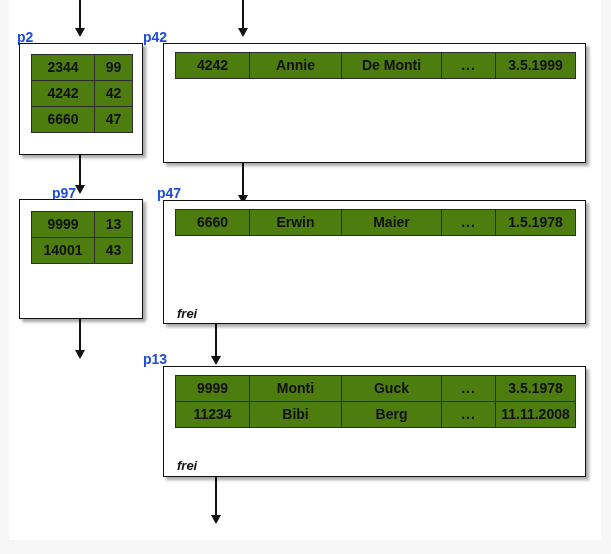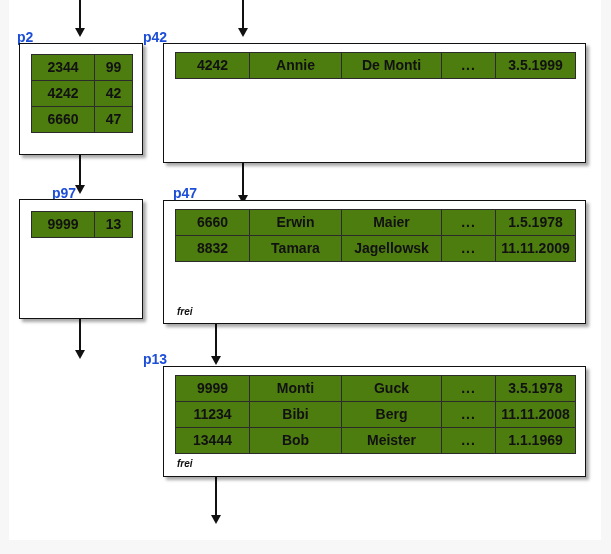--- a/index.html
+++ b/index.html
@@ -57,21 +57,21 @@
     height: 25px;
     line-height: 25px;
     white-space: nowrap;
     overflow: hidden;
   }
   .rec-table td.dots {
     letter-spacing: 1px;
   }
   .frei {
     position: absolute;
-    font-size: 10px;
+    font-size: 13px;
     font-style: italic;
     font-weight: bold;
     color: #111111;
     line-height: 1;
   }
   
   .arrow {
     position: absolute;
     pointer-events: none;
   }
@@ -182,48 +182,45 @@
     <table class="rec-table" style="left:22px; top:211px; width:101px;">
       <colgroup>
           <col style="width:63px">
           <col style="width:38px">
         </colgroup>
       <tbody>
         <tr>
           <td>9999</td>
           <td>13</td>
         </tr>
-      </tbody>
-    </table>
-
-    <div class="node-label" style="left:164px; top:186px;">p47</div>
+        <tr>
+          <td>14001</td>
+          <td>43</td>
+        </tr>
+      </tbody>
+    </table>
+
+    <div class="node-label" style="left:148px; top:186px;">p47</div>
     <div class="node" style="left:154px; top:200px; width:423px; height:124px;"></div>
     <table class="rec-table" style="left:166px; top:209px; width:400px;">
       <colgroup>
         <col style="width:74px">
           <col style="width:92px">
           <col style="width:100px">
         <col style="width:54px">
           <col style="width:80px">
       </colgroup>
       <tbody>
         <tr>
           <td>6660</td>
           <td>Erwin</td>
           <td>Maier</td>
           <td class="dots">...</td>
           <td>1.5.1978</td>
         </tr>
-        <tr>
-          <td>8832</td>
-          <td>Tamara</td>
-          <td>Jagellowsk</td>
-          <td class="dots">...</td>
-          <td>11.11.2009</td>
-        </tr>
       </tbody>
     </table>
     <div class="frei" style="left:168px; top:307px;">frei</div>
 
     <div class="node-label" style="left:134px; top:352px;">p13</div>
     <div class="node" style="left:154px; top:366px; width:423px; height:111px;"></div>
     <table class="rec-table" style="left:166px; top:375px; width:400px;">
       <colgroup>
         <col style="width:74px">
           <col style="width:92px">
@@ -239,25 +236,18 @@
           <td class="dots">...</td>
           <td>3.5.1978</td>
         </tr>
         <tr>
           <td>11234</td>
           <td>Bibi</td>
           <td>Berg</td>
           <td class="dots">...</td>
           <td>11.11.2008</td>
         </tr>
-        <tr>
-          <td>13444</td>
-          <td>Bob</td>
-          <td>Meister</td>
-          <td class="dots">...</td>
-          <td>1.1.1969</td>
-        </tr>
       </tbody>
     </table>
     <div class="frei" style="left:168px; top:459px;">frei</div>
 
   </div>
 </div>
 
 </body></html>

